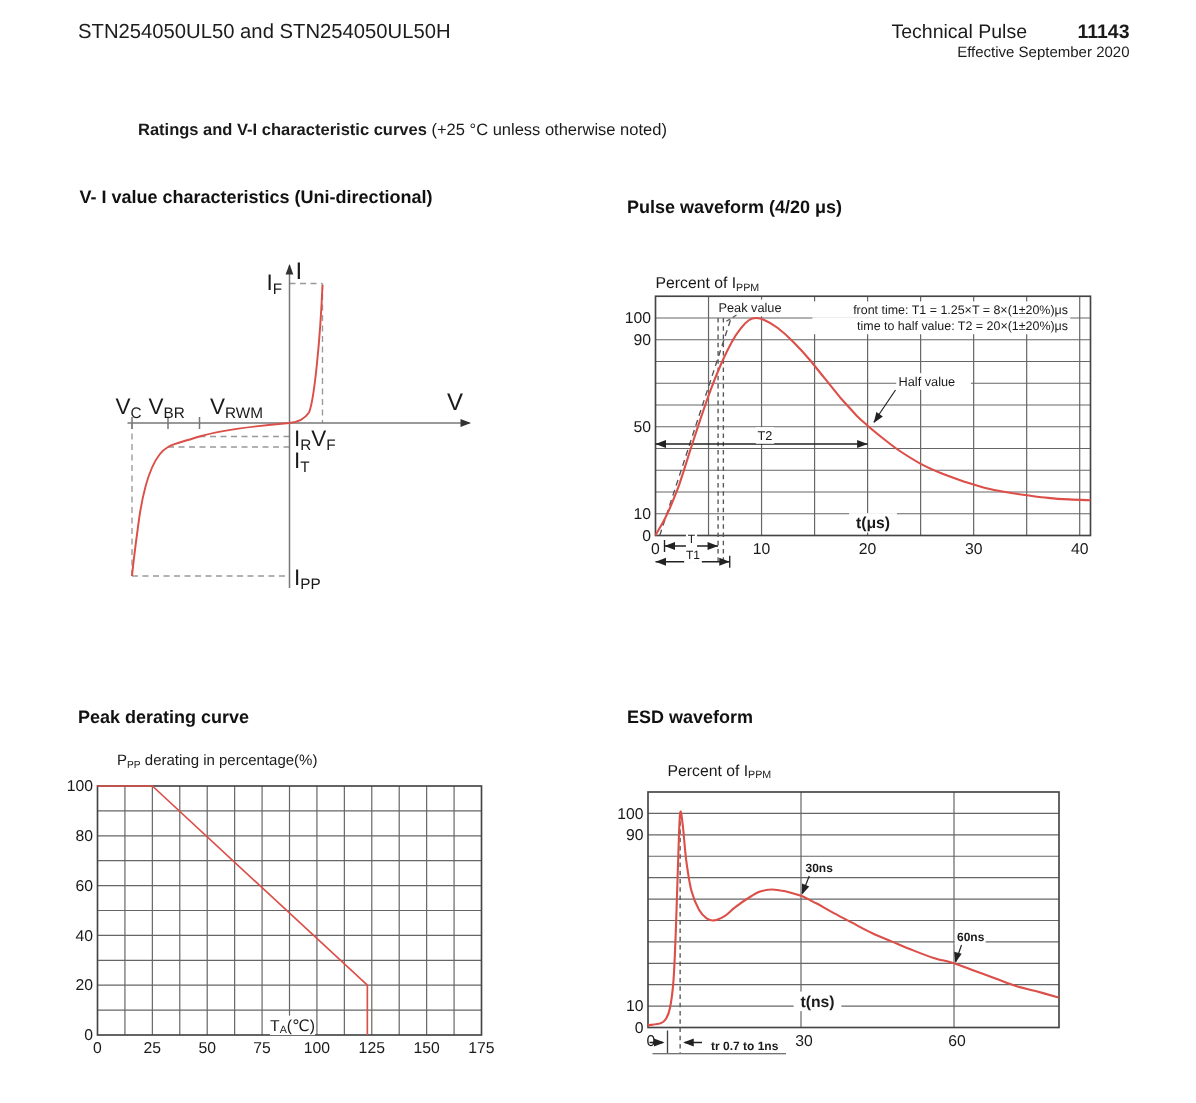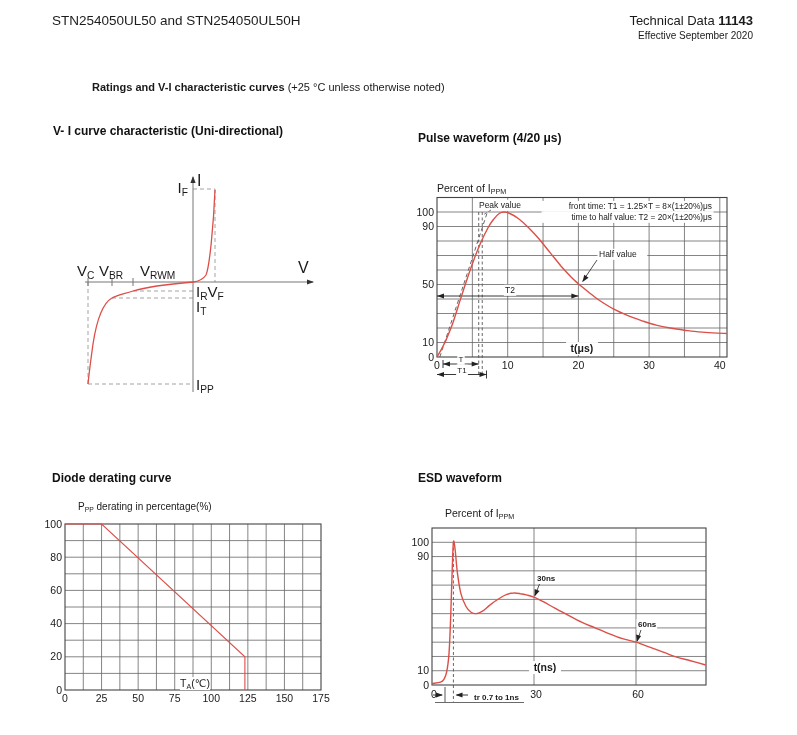--- a/index.html
+++ b/index.html
@@ -1,21 +1,21 @@
 <!DOCTYPE html>
 <html><head>
 <meta charset="utf-8">
 <style>
   html,body{margin:0;padding:0;background:#fff;}
   .page{position:relative;width:797px;height:735px;background:#ffffff;
         font-family:"Liberation Sans","DejaVu Sans",sans-serif;color:#1a1a1a;overflow:hidden;}
   .hdr-left{position:absolute;left:52px;top:13px;font-size:13.5px;line-height:16px;color:#1c1c1c;}
   .hdr-right{position:absolute;right:44px;top:13px;text-align:right;}
   .doc-ref{font-size:13px;}
-  .doc-ref b{font-weight:700;}
+  .doc-ref b{font-weight:700;margin-left:30px;}
   .effective{font-size:10px;margin-top:2px;}
   .section-heading{position:absolute;left:52px;top:81px;font-size:11px;padding-left:40px;}
   .section-heading .bold{font-weight:700;}
   .panel-title{position:absolute;font-weight:700;font-size:12px;color:#111;}
   #t-vi{left:53px;top:124px;}
   #t-pulse{left:418px;top:131px;}
   #t-derating{left:52px;top:471px;}
   #t-esd{left:418px;top:471px;}
   svg{position:absolute;overflow:visible;}
   #svg-vi{left:70px;top:166px;}
@@ -26,29 +26,29 @@
 </head>
 <body>
 
 <div class="page">
 
   <div class="hdr-left">
     <div>STN254050UL50 and STN254050UL50H</div>
   </div>
 
   <div class="hdr-right">
-    <div class="doc-ref"><span>Technical Data </span><b>11143</b></div>
+    <div class="doc-ref"><span>Technical Pulse </span><b>11143</b></div>
     <div class="effective">Effective September 2020</div>
   </div>
 
   <div class="section-heading"><span class="bold">Ratings and V-I characteristic curves</span><span> (+25 °C unless otherwise noted)</span></div>
 
-  <div class="panel-title" id="t-vi">V- I curve characteristic (Uni-directional)</div>
+  <div class="panel-title" id="t-vi">V- I value characteristics (Uni-directional)</div>
   <div class="panel-title" id="t-pulse">Pulse waveform (4/20 μs)</div>
-  <div class="panel-title" id="t-derating">Diode derating curve</div>
+  <div class="panel-title" id="t-derating">Peak derating curve</div>
   <div class="panel-title" id="t-esd">ESD waveform</div>
 
   <svg id="svg-vi" width="252" height="234">
       <g>
         <line x1="123" y1="23" x2="145" y2="23" stroke="#999999" stroke-width="0.9" stroke-dasharray="4,3"></line>
         <line x1="145" y1="23" x2="145" y2="116" stroke="#999999" stroke-width="0.9" stroke-dasharray="4,3"></line>
         <line x1="63" y1="125" x2="123" y2="125" stroke="#999999" stroke-width="0.9" stroke-dasharray="4,3"></line>
         <line x1="42" y1="132" x2="123" y2="132" stroke="#999999" stroke-width="0.9" stroke-dasharray="4,3"></line>
         <line x1="18" y1="116" x2="18" y2="218" stroke="#999999" stroke-width="0.9" stroke-dasharray="4,3"></line>
         <line x1="18" y1="218" x2="123" y2="218" stroke="#999999" stroke-width="0.9" stroke-dasharray="4,3"></line>

